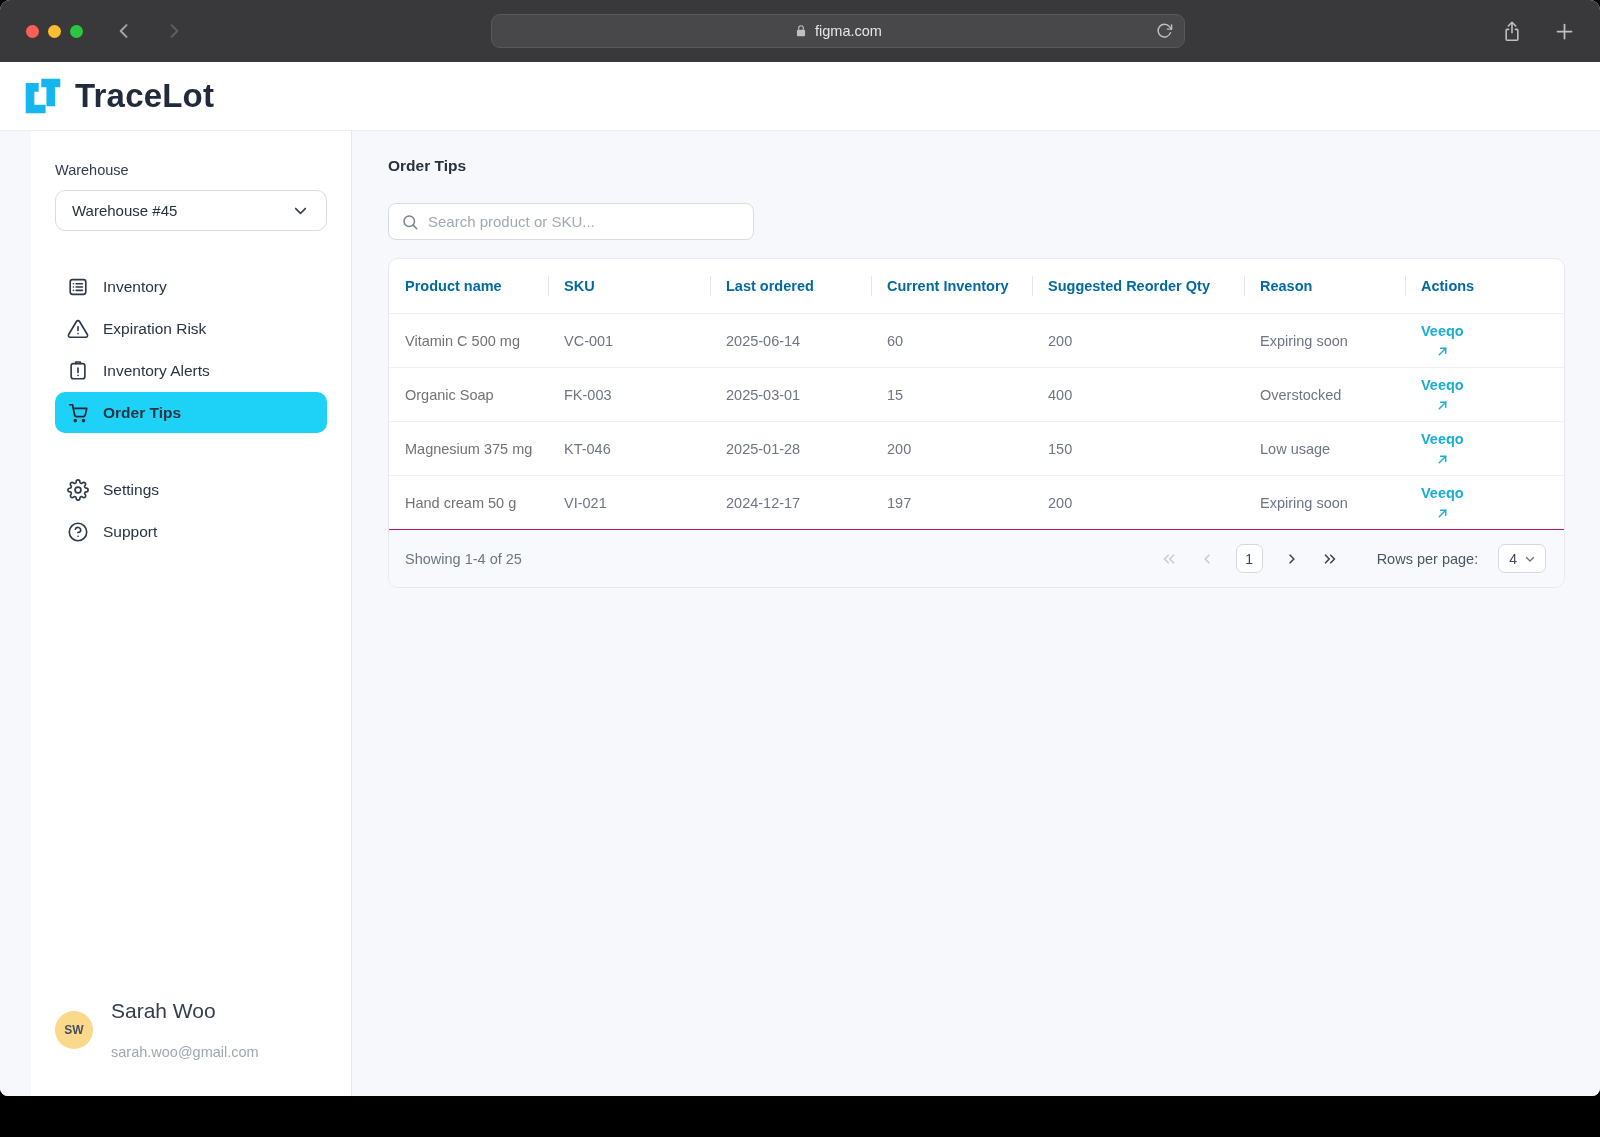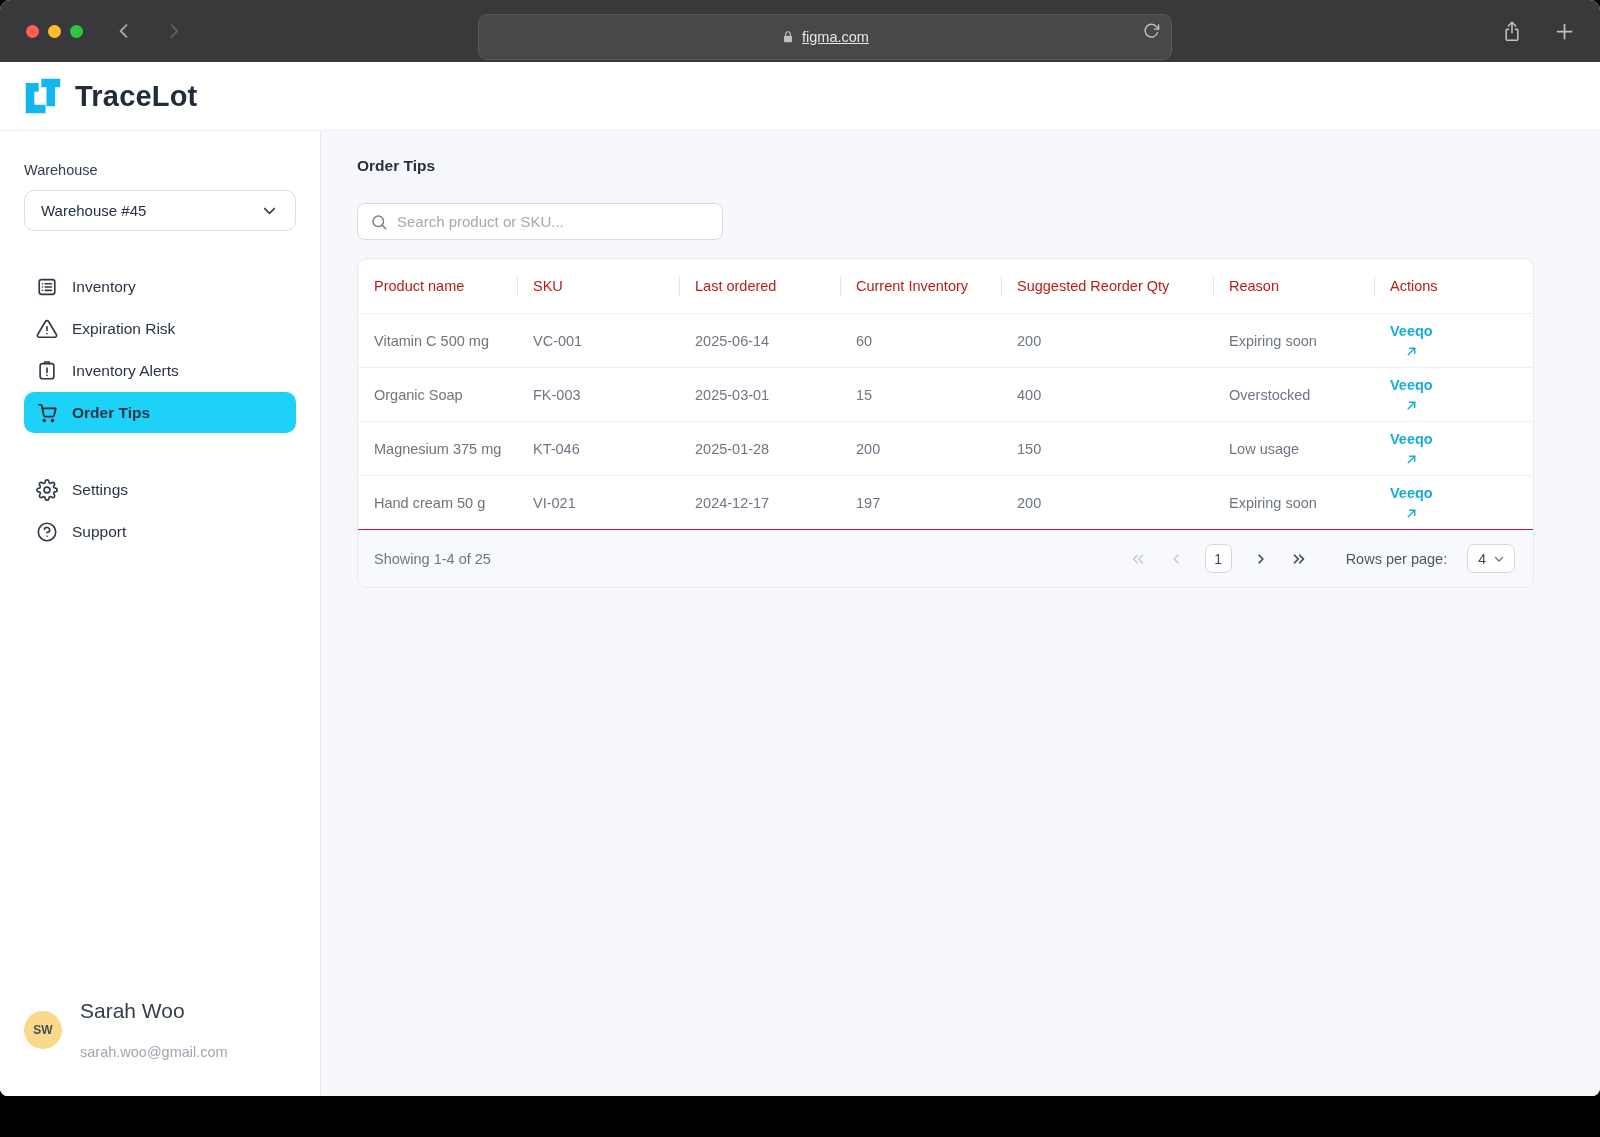--- a/index.html
+++ b/index.html
@@ -8,32 +8,32 @@
 
   .window { width:1600px; height:1096px; background:#fff; border-radius:10px 10px 8px 8px; overflow:hidden; }
 
   
   .chrome { position:relative; height:62px; background:#39393b; }
   .traffic { position:absolute; left:26px; top:0; height:100%; display:flex; align-items:center; gap:9px; }
   .light { width:13px; height:13px; border-radius:50%; }
   .light.red{ background:#ff5f57; } .light.yellow{ background:#febc2e; } .light.green{ background:#28c840; }
   .nav-arrows { position:absolute; left:114px; top:0; height:100%; display:flex; align-items:center; gap:30px; }
   .arrow-btn { display:flex; align-items:center; }
-  .urlbar { position:absolute; left:478px; top:14px; width:694px; height:46px; background:#48484a;
+  .urlbar { position:absolute; left:491px; top:14px; width:694px; height:34px; background:#48484a;
             border:1px solid #58585a; border-radius:9px; display:flex; align-items:center; justify-content:center;
-            gap:7px; color:#e6e6e8; font-size:14.5px;text-decoration:underline; }
+            gap:7px; color:#e6e6e8; font-size:14.5px; }
   .urlbar .refresh { position:absolute; right:11px; top:7px; }
   .chrome-right { position:absolute; right:25px; top:0; height:100%; display:flex; align-items:center; gap:32px; }
 
   
   .appheader { height:69px; background:#fff; border-bottom:1px solid #ebedf1; display:flex; align-items:center; padding:0 24px; gap:13px; }
-  .brand { font-size:29px; font-weight:800; color:#212b3b; letter-spacing:.2px; }
+  .brand { font-size:33px; font-weight:800; color:#212b3b; letter-spacing:.2px; }
 
   
-  .shell { display:flex; height:965px; background:#f7f8fb; }
+  .shell { display:flex; height:965px; background:#f7f8fb;padding-left:31px; }
   .sidebar { width:321px; background:#fff; border-right:1px solid #e7e9ee; display:flex; flex-direction:column; padding:31px 24px 36px; }
   .ws-label { font-size:14.5px; color:#333d4d; margin-bottom:12px; }
   .ws-select { height:41px; border:1px solid #d8dce3; border-radius:10px; background:#fff; display:flex;
                align-items:center; justify-content:space-between; padding:0 16px; font-size:15px; color:#27313f; cursor:pointer; }
   .nav { margin-top:35px; display:flex; flex-direction:column; gap:1px; }
   .nav-item { height:41px; display:flex; align-items:center; gap:14px; padding:0 12px; border-radius:10px;
               font-size:15.5px; color:#2a3444; font-weight:500; cursor:pointer; }
   .nav-item.active { background:#1ed2f7; font-weight:700; }
   .nav-gap { height:34px; }
   .user { margin-top:auto; display:flex; align-items:center; gap:18px; }
@@ -47,21 +47,21 @@
   .page-title { font-size:15.5px; font-weight:700; color:#27313f; }
   .search { margin-top:28px; width:366px; height:37px; background:#fff; border:1px solid #d8dce3; border-radius:8px;
             display:flex; align-items:center; padding:0 12px; gap:9px; }
   .search input { border:none; outline:none; flex:1; font-size:15px; color:#27313f; background:transparent;
                   font-family:"Liberation Sans","DejaVu Sans",sans-serif; }
   .search input::placeholder { color:#a2a9b4; }
 
   .card { margin-top:18px; width:1177px; background:#fff; border:1px solid #e7e9ee; border-radius:10px; overflow:hidden; }
   .grid { display:grid; grid-template-columns:159px 162px 161px 161px 212px 161px auto; align-items:center; }
   .thead { height:54px; }
-  .th { position:relative; padding-left:16px; font-size:14.5px; font-weight:400; color:#b91c1c; height:54px;
+  .th { position:relative; padding-left:16px; font-size:14.5px; font-weight:700; color:#0369a1; height:54px;
         display:flex; align-items:center; }
   .th + .th::before { content:""; position:absolute; left:0; top:17px; height:20px; width:1px; background:#e3e6ea; }
   .trow { height:54px; border-top:1px solid #eef0f4; font-size:14.5px; color:#6e7683; }
   .td { padding-left:16px; }
   .link { color:#737373; cursor:pointer; }
   .veeqo { display:inline-flex; align-items:center; gap:6px; color:#18aed6; font-weight:700; cursor:pointer;flex-direction:column; }
 
   .tfoot { height:58px; background:#f8f9fc; border-top:1px solid #be185d; display:flex; align-items:center;
            padding:0 18px 0 16px; font-size:14.5px; color:#6e7683; }
   .pager { margin-left:auto; display:flex; align-items:center; gap:20px; }

